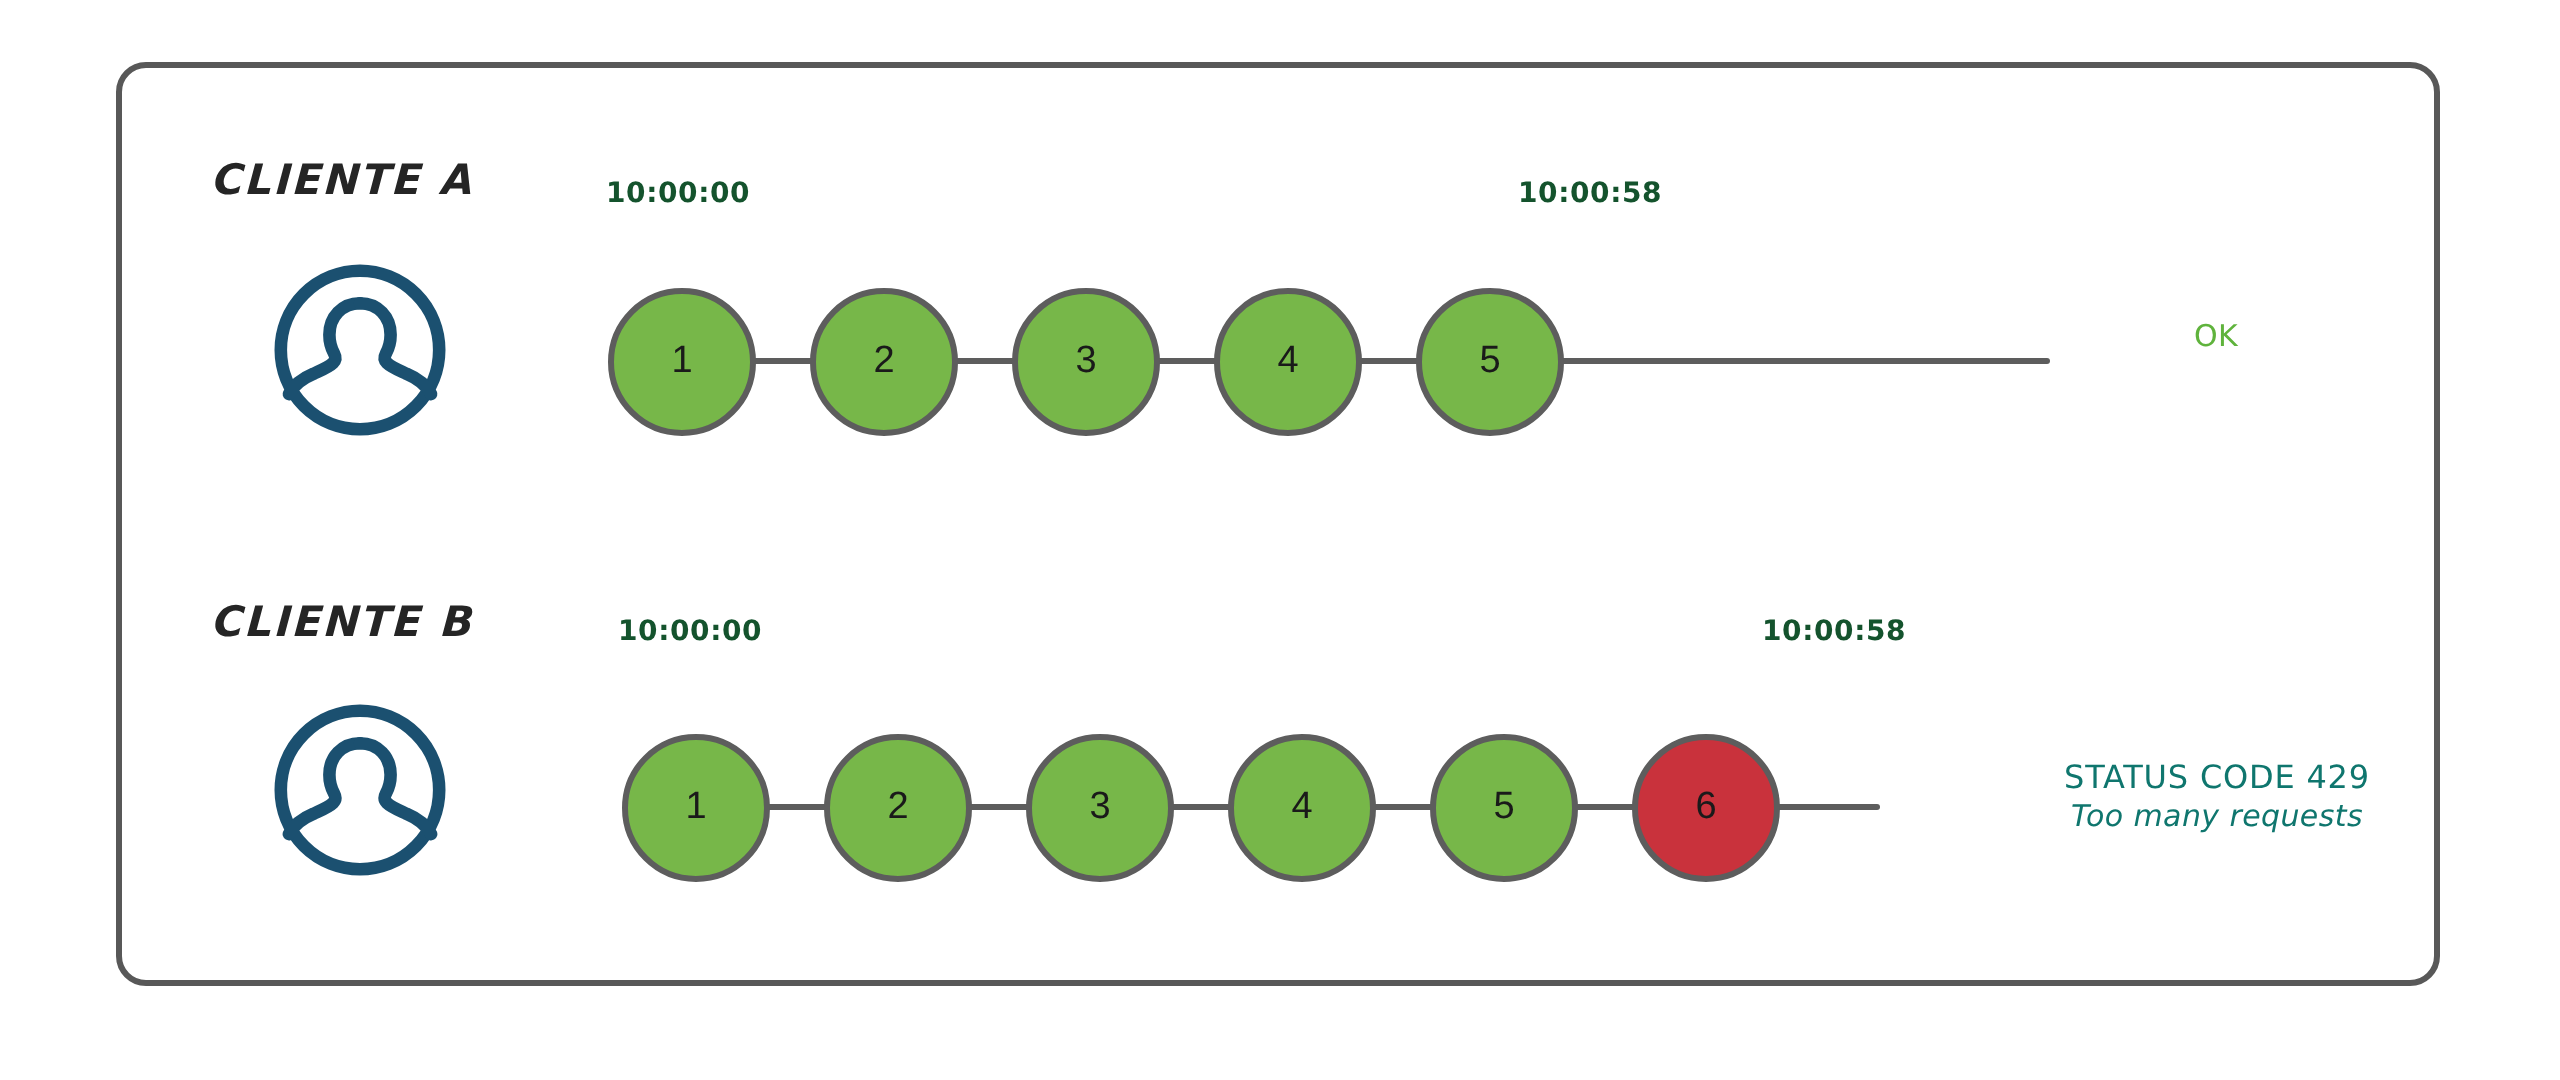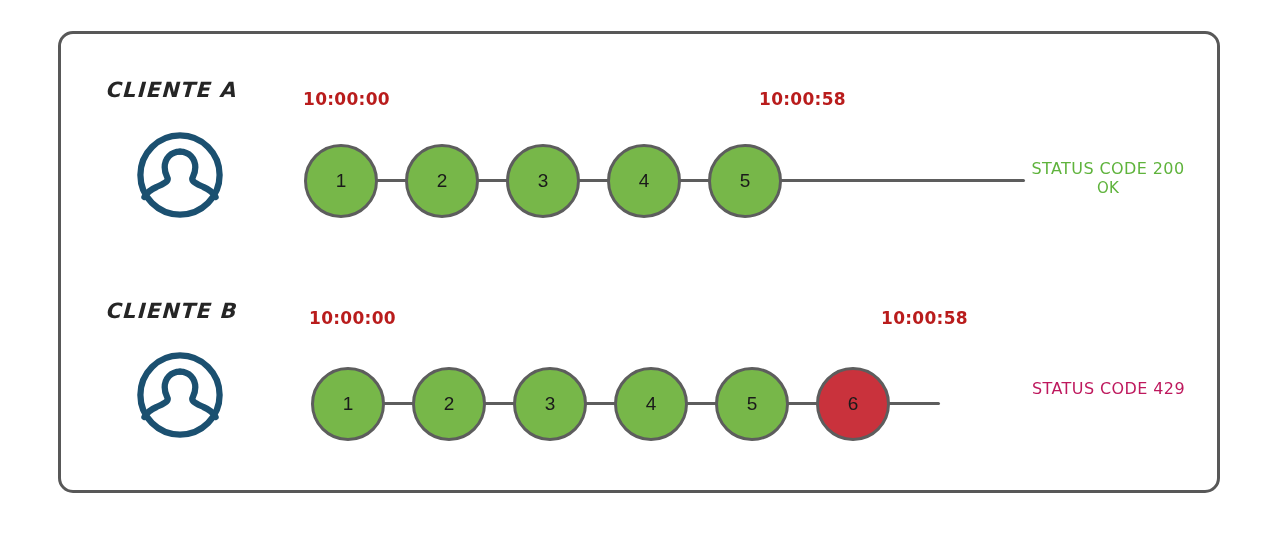--- a/index.html
+++ b/index.html
@@ -24,21 +24,21 @@
     font-size:21px;font-weight:700;font-style:italic;
     letter-spacing:1.2px;color:#252525;
     white-space:nowrap;transform:skewX(-4deg);
   }
 
   .avatar{position:absolute;width:90px;height:90px;}
 
   .timestamp{
     position:absolute;
     font-family:"DejaVu Sans",sans-serif;
-    font-size:17px;font-weight:700;color:#b91c1c;
+    font-size:14px;font-weight:700;color:#14532d;
     letter-spacing:0.3px;white-space:nowrap;
   }
 
   .track{position:absolute;}
 
   .node{
     position:absolute;width:74px;height:74px;border-radius:50%;
     border:3px solid #5d5d5d;box-sizing:border-box;
     display:flex;align-items:center;justify-content:center;
     font-family:"Liberation Sans",sans-serif;
@@ -52,21 +52,21 @@
   }
 
   .status{
     position:absolute;text-align:center;white-space:nowrap;
     font-family:"DejaVu Sans",sans-serif;
     line-height:1.28;
   }
   .status .l1{font-size:16px;letter-spacing:0.4px;}
   .status .l2{font-size:15px;letter-spacing:0.2px;text-align:center;}
   .status.ok{color:#5fb33c;}
-  .status.err{color:#be185d;}
+  .status.err{color:#0f766e;}
   .status .l2.hand{font-style:italic;}
 </style>
 </head>
 <body>
 
 <div id="canvas">
 
   <div class="frame">
 
     <div class="row">
@@ -93,21 +93,20 @@
         <div class="connector" style="left:719px;top:145px;width:245px;"></div>
 
         <div class="node ok" style="left:243px;top:110px;">1</div>
         <div class="node ok" style="left:344px;top:110px;">2</div>
         <div class="node ok" style="left:445px;top:110px;">3</div>
         <div class="node ok" style="left:546px;top:110px;">4</div>
         <div class="node ok" style="left:647px;top:110px;">5</div>
       </div>
 
       <div class="status ok" style="left:942px;top:125px;width:210px;">
-        <div class="l1">STATUS CODE 200</div>
         <div class="l2">OK</div>
       </div>
     </div>
 
     <div class="row">
 
       <div class="client-label" style="left:46px;top:265px;">CLIENTE B</div>
 
       <div class="avatar" style="left:74px;top:316px;">
         <svg viewBox="0 0 100 100" width="90" height="90">
@@ -132,17 +131,18 @@
         <div class="node ok" style="left:250px;top:333px;">1</div>
         <div class="node ok" style="left:351px;top:333px;">2</div>
         <div class="node ok" style="left:452px;top:333px;">3</div>
         <div class="node ok" style="left:553px;top:333px;">4</div>
         <div class="node ok" style="left:654px;top:333px;">5</div>
         <div class="node err" style="left:755px;top:333px;">6</div>
       </div>
 
       <div class="status err" style="left:940px;top:345px;width:215px;">
         <div class="l1">STATUS CODE 429</div>
+        <div class="l2 hand">Too many requests</div>
       </div>
     </div>
 
   </div>
 </div>
 
 </body></html>

